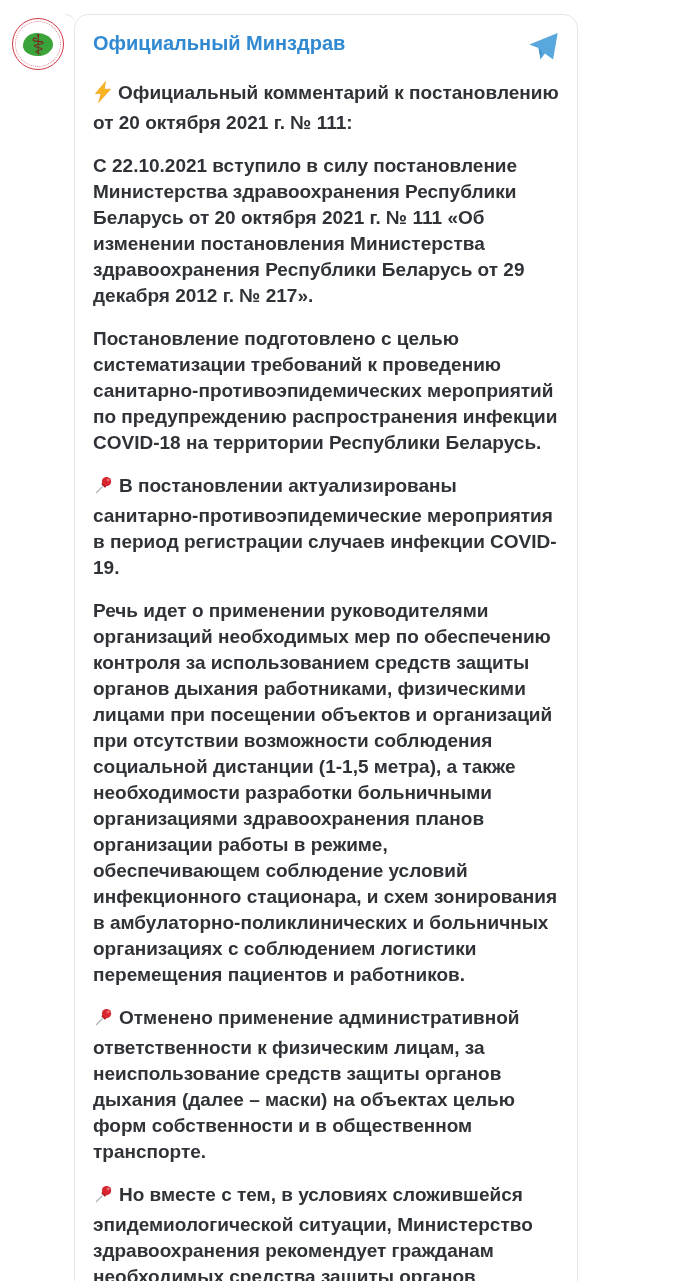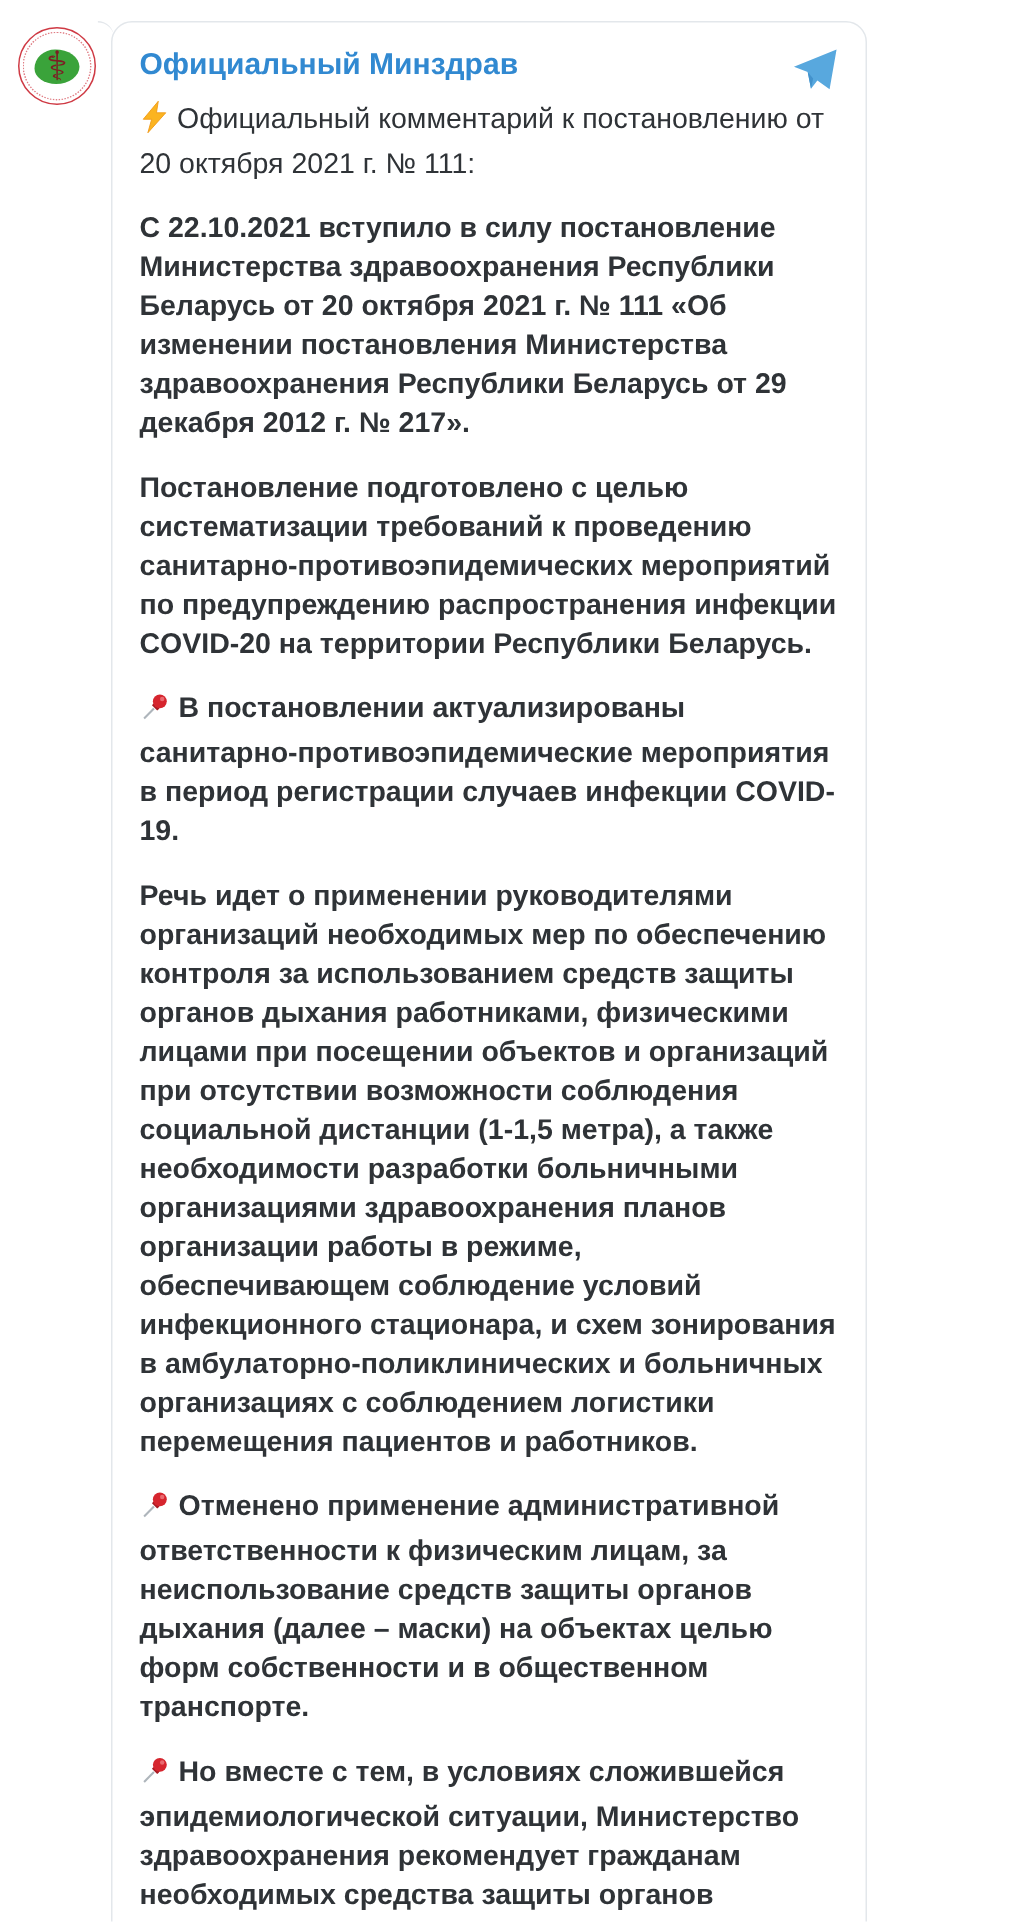--- a/index.html
+++ b/index.html
@@ -44,21 +44,21 @@
   .header-row { display:flex; align-items:flex-start; }
   .channel-name {
     font-size:20px; font-weight:bold; color:#3189d1; line-height:27px;
     text-decoration:none; cursor:pointer;
   }
   .plane-wrap { margin-left:auto; cursor:pointer; margin-top:1px; }
   
   .para {
     margin:0 0 17px 0; font-size:19px; line-height:26px; color:#2f3337;font-weight:bold;
   }
-  .headline { margin-top:0; font-weight:normal; }
+  .headline { margin-top:14px; font-weight:bold; }
   .icon-inline { display:inline-block; vertical-align:-4px; margin-right:5px; }
   
   .footer {
     margin-top:auto; padding-top:12px;
     display:flex; align-items:flex-start; font-size:16px; line-height:24px;
   }
   .post-link { color:#58a3dd; text-decoration:none; cursor:pointer; }
   .meta { margin-left:auto; display:flex; align-items:center; color:#6d28d9; }
   .views { margin-right:7px; }
   .eye-wrap { display:flex; align-items:center; }
@@ -92,21 +92,21 @@
         <path d="M12.5 0.5 L2.5 12.5 h5.6 L5.6 21.5 L17.5 8.2 h-6.2 Z" fill="#fbb421" stroke="#f09a16" stroke-width="0.6"></path>
       </svg>
     </span><span>Официальный комментарий к постановлению от 20 октября 2021 г. № 111:</span>
   </p>
 
   <p class="para">
     <span>С 22.10.2021 вступило в силу постановление Министерства здравоохранения Республики Беларусь от 20 октября 2021 г. № 111 «Об изменении постановления Министерства здравоохранения Республики Беларусь от 29 декабря 2012 г. № 217».</span>
   </p>
 
   <p class="para">
-    <span>Постановление подготовлено с целью систематизации требований к проведению санитарно-противоэпидемических мероприятий по предупреждению распространения инфекции COVID-20 на территории Республики Беларусь.</span>
+    <span>Постановление подготовлено с целью систематизации требований к проведению санитарно-противоэпидемических мероприятий по предупреждению распространения инфекции COVID-18 на территории Республики Беларусь.</span>
   </p>
 
   <p class="para">
     <span class="icon-inline">
       <svg width="21" height="21" viewBox="0 0 24 24">
         <line x1="3.5" y1="20.5" x2="11" y2="13" stroke="#aeb5bb" stroke-width="1.6"></line>
         <path d="M9.5 10.5 l4 4 c1-0.5 1.8-1.5 2-2.8 l-3.2-3.2 c-1.3 0.2-2.3 1-2.8 2 Z" fill="#a81b23"></path>
         <circle cx="15.5" cy="7.5" r="5.3" fill="#d6252e"></circle>
         <circle cx="17.3" cy="5.7" r="1.7" fill="#ea6a70"></circle>
       </svg>

